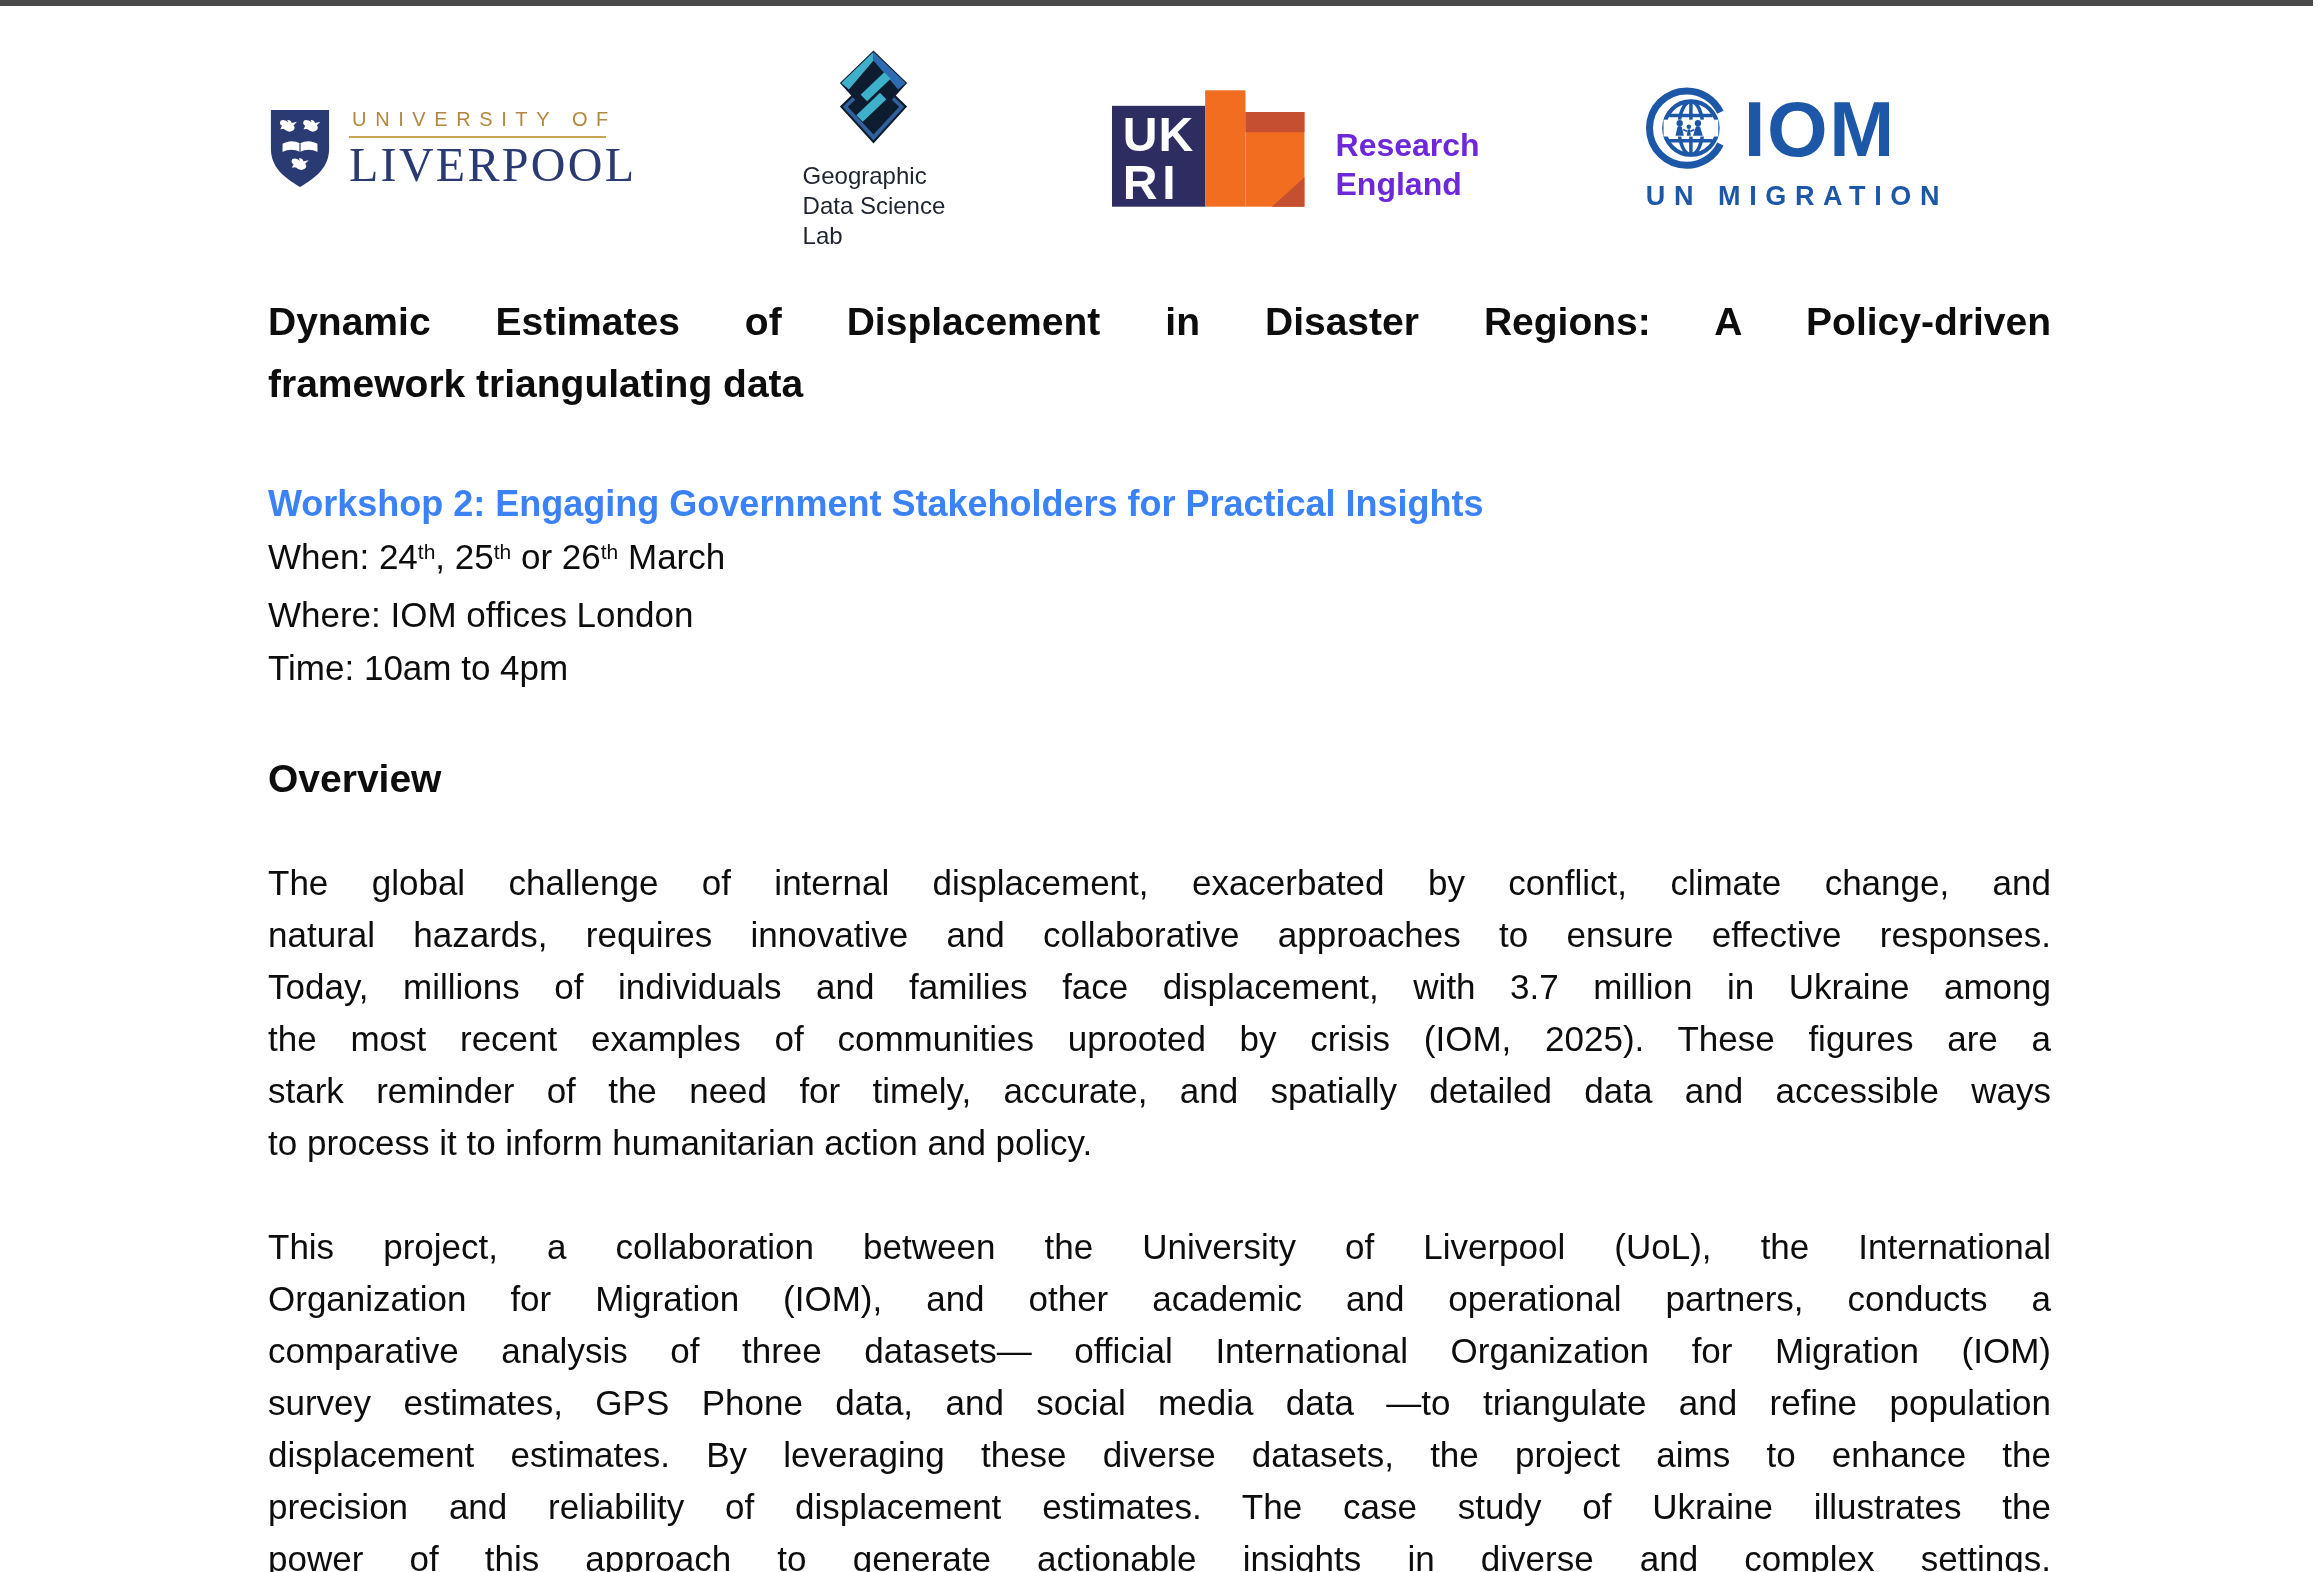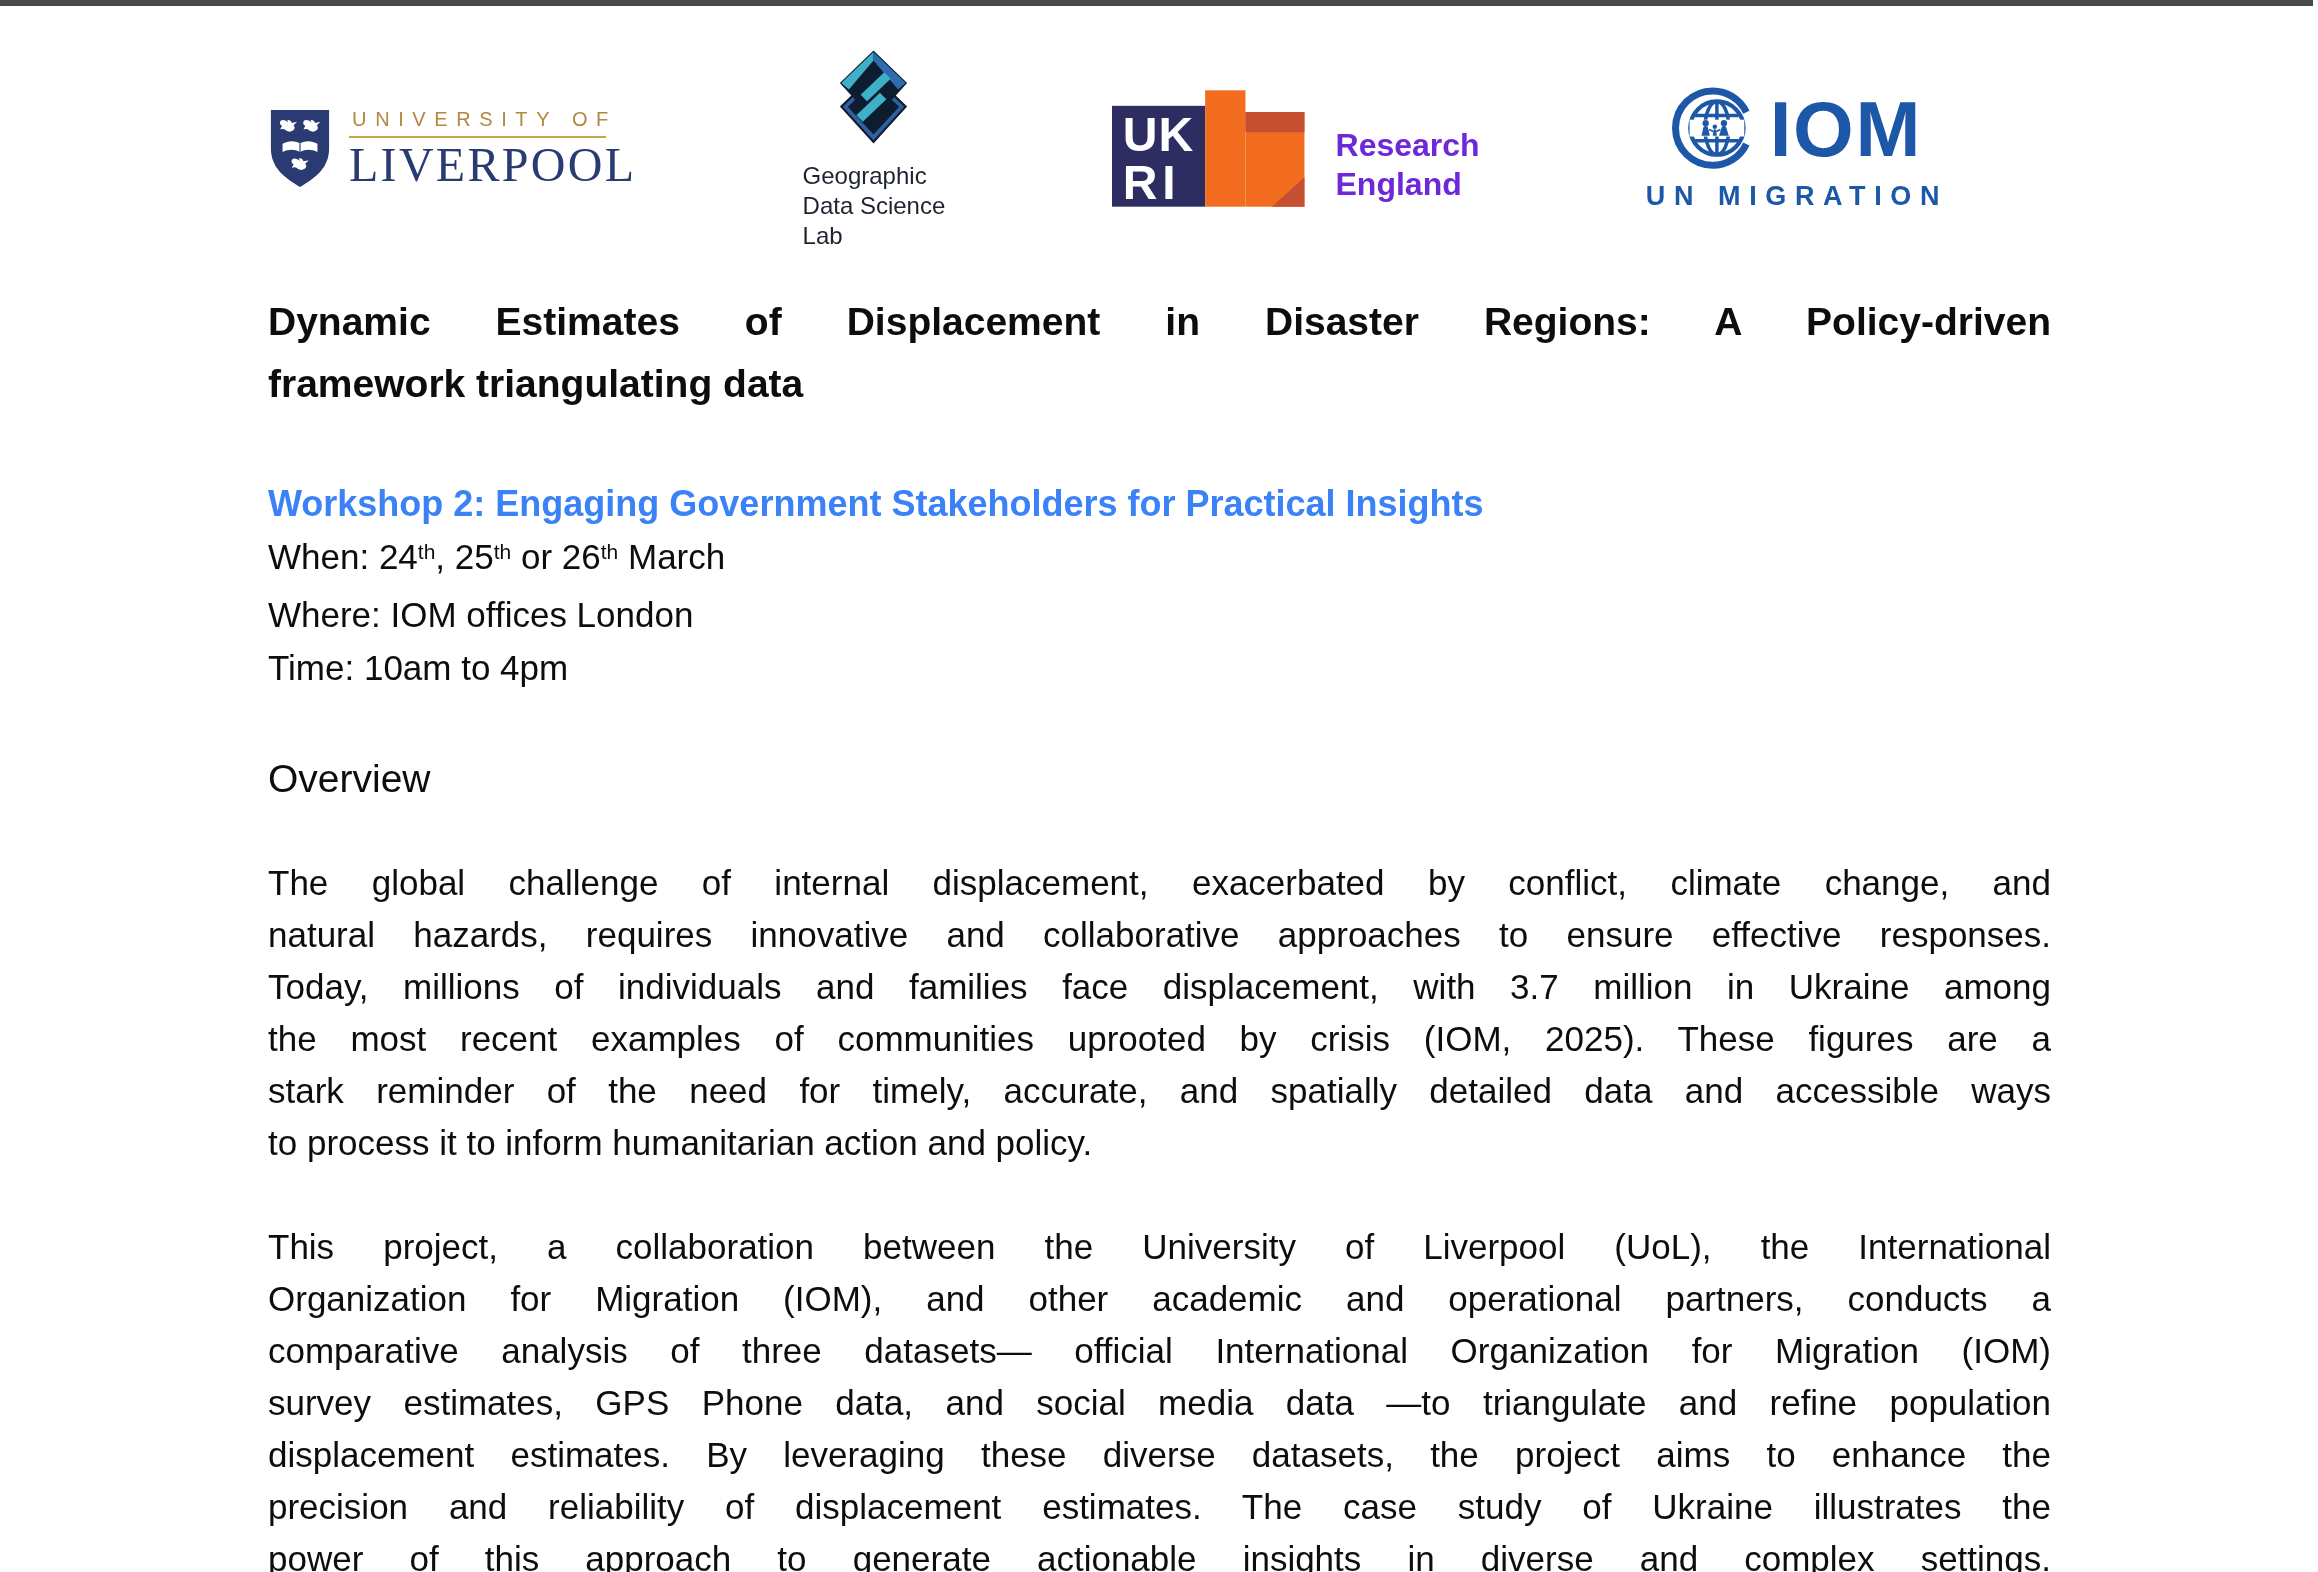--- a/index.html
+++ b/index.html
@@ -74,21 +74,21 @@
   .ukri-text {
     font-size: 32px;
     line-height: 39px;
     font-weight: bold;
     color: #6d28d9;
     white-space: nowrap;
     margin-top: 32px;
   }
 
   
-  .iom { flex-direction: column; align-items: center; gap: 8px; }
+  .iom { flex-direction: column; align-items: flex-start; gap: 8px; }
   .iom-top { display: flex; align-items: center; gap: 11px; }
   .iom-globe { width: 87px; height: 87px; flex: none; }
   .iom-name {
     font-size: 78px;
     font-weight: bold;
     color: #1d57a8;
     line-height: 1;
     letter-spacing: 1.6px;
   }
   .iom-sub {
@@ -133,21 +133,21 @@
     font-size: 0.6em;
     vertical-align: baseline;
     position: relative;
     top: -0.5em;
   }
 
   .overview-heading {
     margin-top: 58px;
     font-size: 39px;
     line-height: 53px;
-    font-weight: normal;
+    font-weight: bold;
     color: #0d0d0d;
   }
 
   .para { margin-top: 52px; }
   .b-line {
     font-size: 35px;
     line-height: 52px;
     color: #0d0d0d;
   }
 </style>

